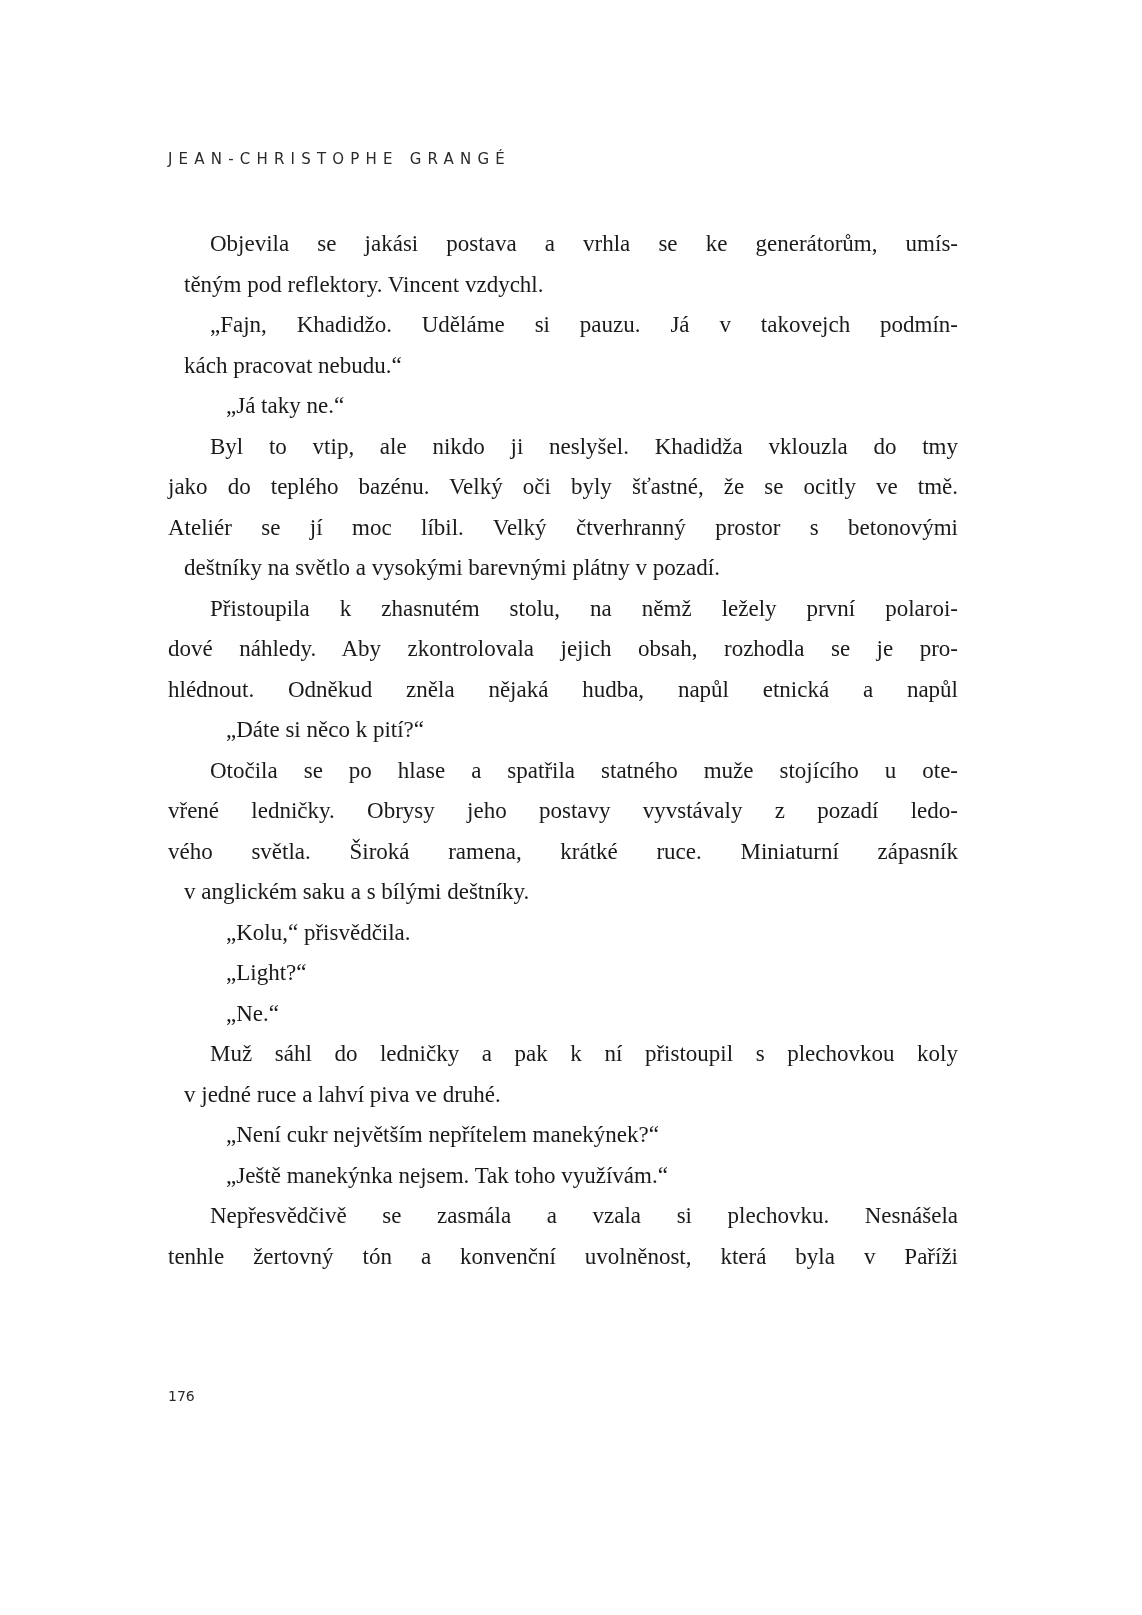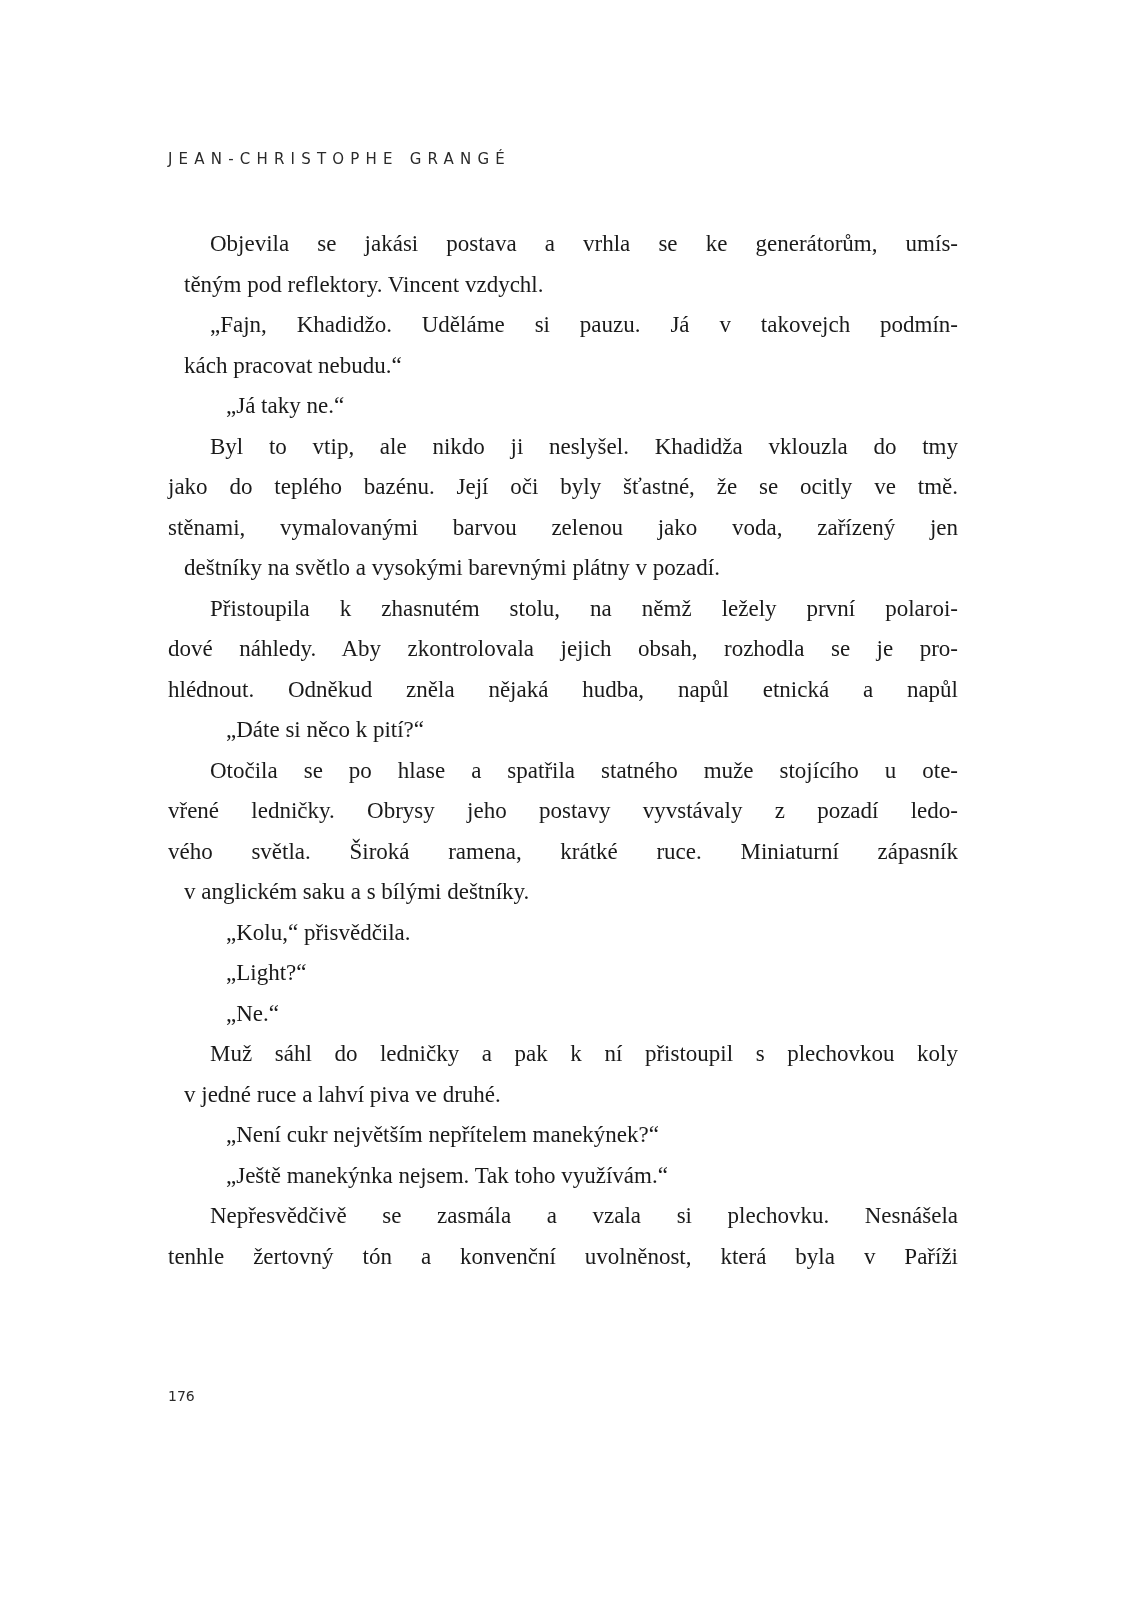--- a/index.html
+++ b/index.html
@@ -47,24 +47,24 @@
       <div class="line last">
         <span class="txt">kách pracovat nebudu.“</span>
       </div>
       <div class="line indent last">
         <span class="txt">„Já taky ne.“</span>
       </div>
       <div class="line indent justify">
         <span class="txt">Byl to vtip, ale nikdo ji neslyšel. Khadidža vklouzla do tmy</span>
       </div>
       <div class="line justify">
-        <span class="txt">jako do teplého bazénu. Její oči byly šťastné, že se ocitly ve tmě.</span>
+        <span class="txt">jako do teplého bazénu. Velký oči byly šťastné, že se ocitly ve tmě.</span>
       </div>
       <div class="line justify">
-        <span class="txt">stěnami, vymalovanými barvou zelenou jako voda, zařízený jen</span>
+        <span class="txt">Ateliér se jí moc líbil. Velký čtverhranný prostor s betonovými</span>
       </div>
       <div class="line last">
         <span class="txt">deštníky na světlo a vysokými barevnými plátny v pozadí.</span>
       </div>
       <div class="line indent justify">
         <span class="txt">Přistoupila k zhasnutém stolu, na němž ležely první polaroi-</span>
       </div>
       <div class="line justify">
         <span class="txt">dové náhledy. Aby zkontrolovala jejich obsah, rozhodla se je pro-</span>
       </div>

